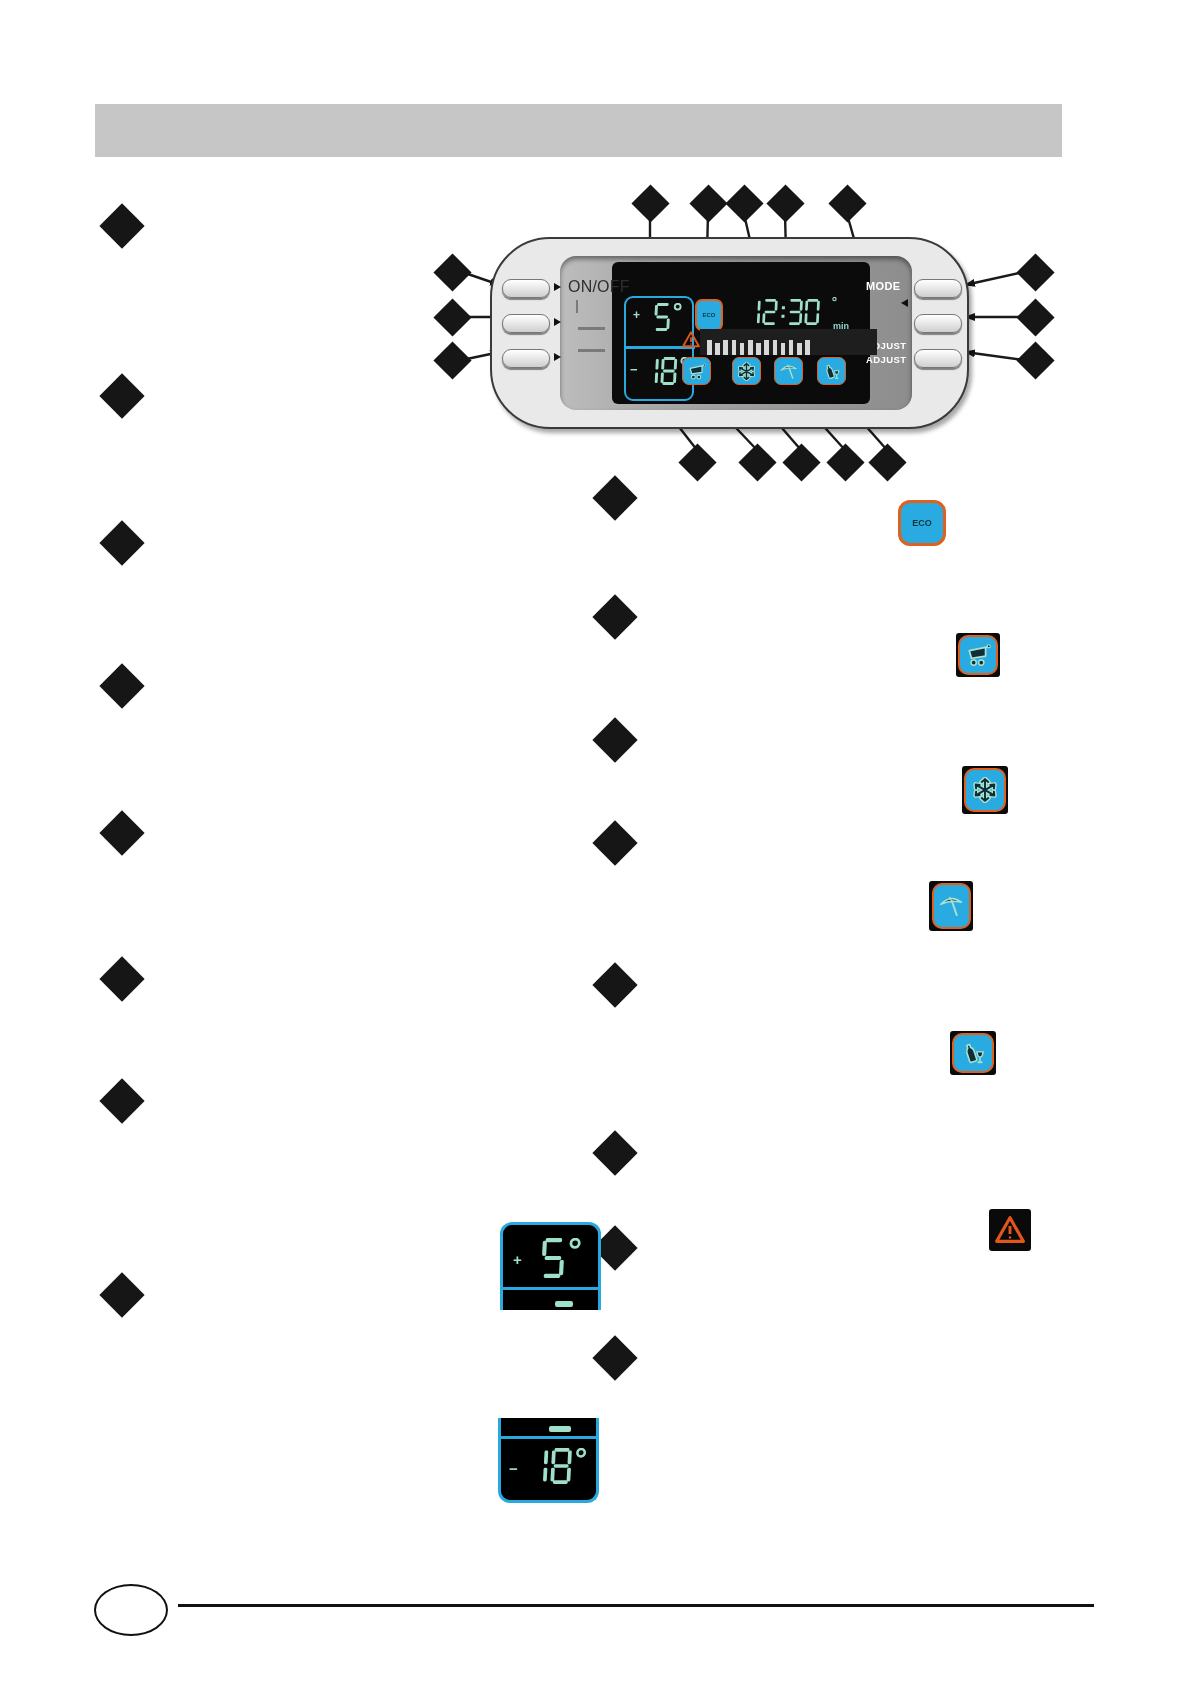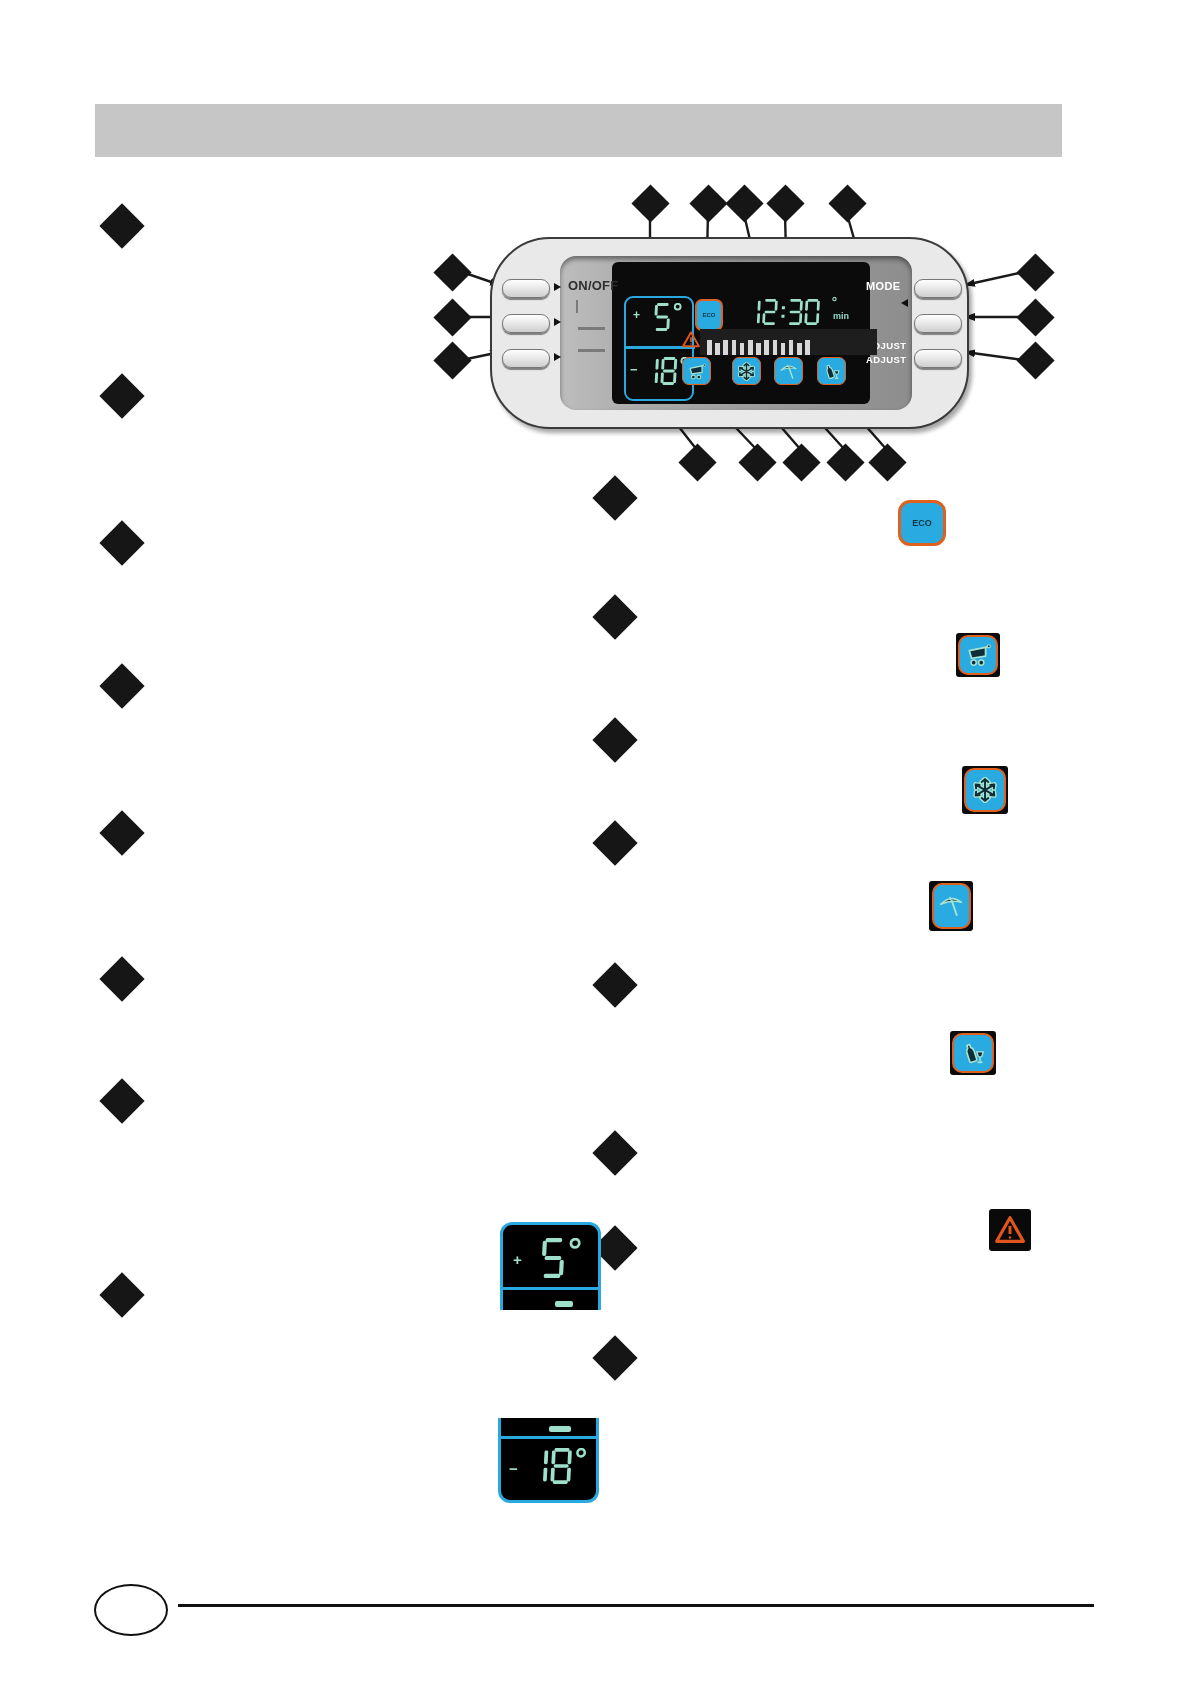--- a/index.html
+++ b/index.html
@@ -16,21 +16,21 @@
   .panel{left:490px;top:237px;width:475px;height:188px;background:#e9e9e9;
          border:2px solid #3a3a3a;border-radius:60px;box-shadow:3px 4px 4px rgba(0,0,0,.35);}
   .bezel{left:560px;top:256px;width:352px;height:154px;border-radius:16px;
          background:linear-gradient(90deg,#bdbdbd 0%,#a9a9a9 25%,#9a9a9a 60%,#8d8d8d 100%);
          box-shadow:inset 0 3px 5px rgba(0,0,0,.45);}
   .display{left:612px;top:262px;width:258px;height:142px;background:#0b0b0b;border-radius:6px;}
   .pill{width:46px;height:17px;border-radius:9px;border:1px solid #777;
         background:linear-gradient(180deg,#ffffff,#cfcfcf);box-shadow:0 2px 1px rgba(0,0,0,.45);}
   .tri-r{width:0;height:0;border-left:7px solid #111;border-top:4.5px solid transparent;border-bottom:4.5px solid transparent;}
   .tri-l{width:0;height:0;border-right:7px solid #111;border-top:4.5px solid transparent;border-bottom:4.5px solid transparent;}
-  .plbl{font-size:13px;font-weight:bold;color:#2e2e2e;letter-spacing:.2px;text-align:right;}
+  .plbl{font-size:16px;font-weight:normal;color:#2e2e2e;letter-spacing:.2px;text-align:right;}
   .wlbl{font-size:9.5px;font-weight:bold;color:#fff;letter-spacing:.4px;}
   .dash{background:#7a7a7a;height:3px;width:27px;}
   .vline{background:#7a7a7a;width:2px;height:13px;}
   
   .tempbox{left:624px;top:296px;width:66px;height:101px;border:2.5px solid #2aa9e0;border-radius:9px;}
   .tempdiv{left:624px;top:346px;width:71px;height:2.5px;background:#2aa9e0;}
   .seg{color:#9fe0cc;display:inline-block;line-height:0;}
   .sign{color:#9fe0cc;font-weight:bold;}
   .ecobox{background:#29abe2;border:2px solid #e0601e;border-radius:7px;
           color:#0d3640;font-weight:bold;display:flex;align-items:center;justify-content:center;}
@@ -234,21 +234,21 @@
           <rect x="68" y="26" width="12" height="3" rx="1.2"></rect>
           <rect x="66" y="16" width="3" height="11" rx="1.2"></rect>
           <rect x="66" y="2" width="3" height="11" rx="1.2"></rect>
         </g>
       </svg></span>
   <span class="abs seg" style="left:831px;top:297px"><svg width="7" height="16" viewBox="0 0 11 29" fill="currentColor">
         <g transform="translate(1.2,0) skewX(-3)">
           <circle cx="4.5" cy="3.8" r="3" fill="none" stroke="currentColor" stroke-width="2"></circle>
         </g>
       </svg></span>
-  <span class="abs" style="left:833px;top:311px;font-size:9px;font-weight:bold;color:#8fd8cc">min</span>
+  <span class="abs" style="left:833px;top:321px;font-size:9px;font-weight:bold;color:#8fd8cc">min</span>
 
   <div class="abs barstrip" id="bars">
       <div class="bar" style="height: 15px;"></div>
       <div class="bar" style="height: 12px;"></div>
       <div class="bar" style="height: 15px;"></div>
       <div class="bar" style="height: 15px;"></div>
       <div class="bar" style="height: 12px;"></div>
       <div class="bar" style="height: 15px;"></div>
       <div class="bar" style="height: 12px;"></div>
       <div class="bar" style="height: 15px;"></div>

